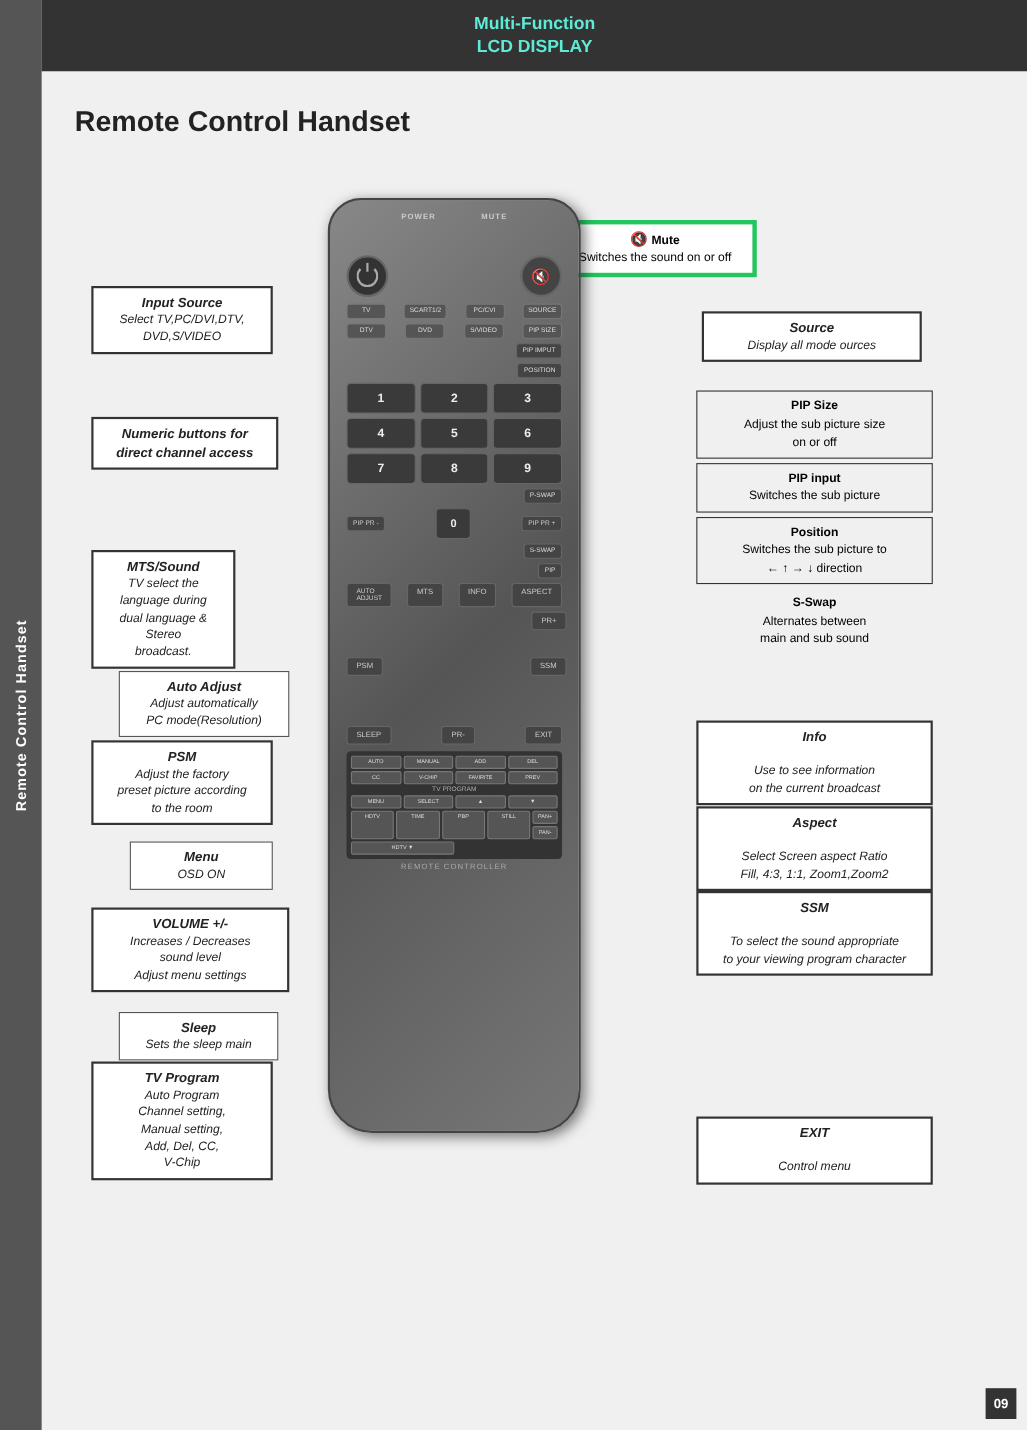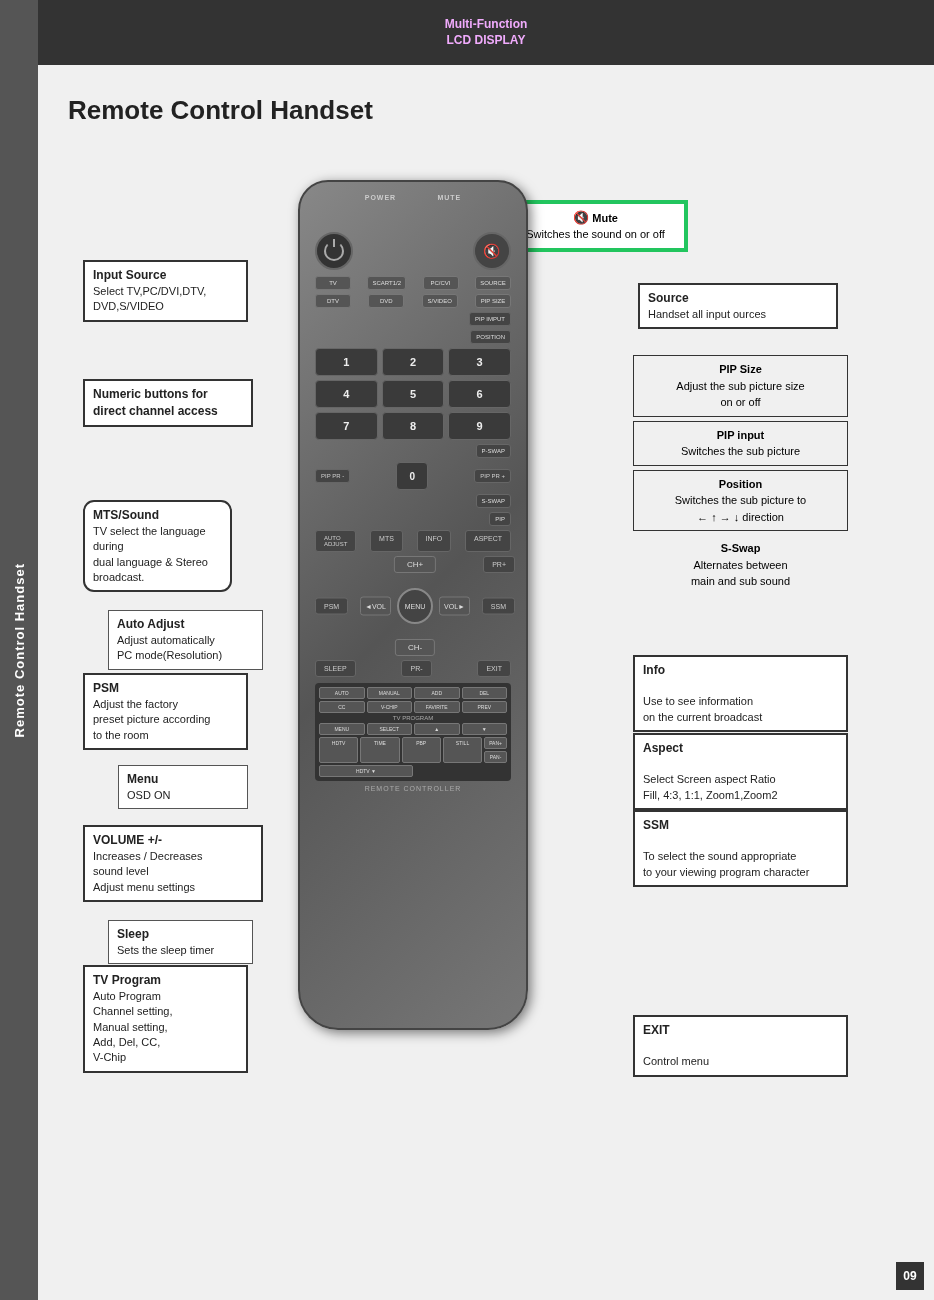--- a/index.html
+++ b/index.html
@@ -38,23 +38,23 @@
       position: absolute;
       top: 0; left: 38px;
       width: 896px;
       height: 65px;
       background: #333;
       display: flex;
       align-items: center;
       justify-content: center;
     }
     .header-text {
-      color: #f0abfc;
+      color: #5eead4;
       text-align: center;
-      font-size: 12px;
+      font-size: 16px;
       font-weight: bold;
       line-height: 1.3;
     }
 
     
     .main {
       position: absolute;
       top: 65px;
       left: 38px;
       width: 896px;
@@ -312,21 +312,23 @@
     }
 
     
     .callout {
       position: absolute;
       background: white;
       border: 1.5px solid #555;
       padding: 5px 8px;
       font-size: 11px;
       color: #222;
+      text-align: center;
       line-height: 1.4;
+      font-style: italic;
     }
     .callout.dark-border {
       border-color: #333;
       border-width: 2px;
     }
     .callout-title {
       font-weight: bold;
       font-size: 12px;
       display: block;
     }
@@ -378,21 +380,21 @@
   <div class="callout dark-border" style="top:195px; left:45px; width:165px;">
     <strong class="callout-title">Input  Source</strong>
     <span>Select  TV,PC/DVI,DTV,<br>DVD,S/VIDEO</span>
   </div>
 
   <div class="callout dark-border" style="top:290px; left:45px; width:170px;margin-top:24px;">
     <strong class="callout-title">Numeric buttons for<br>direct channel access</strong>
   </div>
 
 
-  <div class="callout dark-border" style="top:435px; left:45px; width:149px;border-radius:11px;">
+  <div class="callout dark-border" style="top:435px; left:45px; width:131px;">
     <strong class="callout-title">MTS/Sound</strong>
     <span>TV select the language during<br>dual language &amp; Stereo<br>broadcast.</span>
   </div>
 
   <div class="callout" style="top:545px; left:70px; width:155px;">
     <strong class="callout-title">Auto Adjust</strong>
     <span>Adjust automatically<br>PC mode(Resolution)</span>
   </div>
 
   <div class="callout dark-border" style="top:608px; left:45px; width:165px;">
@@ -405,31 +407,31 @@
     <span>OSD ON</span>
   </div>
 
   <div class="callout dark-border" style="top:760px; left:45px; width:180px;">
     <strong class="callout-title">VOLUME +/-</strong>
     <span>Increases / Decreases<br>sound level<br>Adjust menu settings</span>
   </div>
 
   <div class="callout" style="top:855px; left:70px; width:145px;">
     <strong class="callout-title">Sleep</strong>
-    <span>Sets the sleep timer</span>
+    <span>Sets the sleep main</span>
   </div>
 
   <div class="callout dark-border" style="top:900px; left:45px; width:165px;">
     <strong class="callout-title">TV Program</strong>
     <span>Auto Program<br>Channel setting,<br>Manual setting,<br>Add, Del, CC,<br>V-Chip</span>
   </div>
 
   <div class="callout dark-border" style="top:218px; left:600px; width:200px;">
     <strong class="callout-title">Source</strong>
-    <span>Handset all input ources</span>
+    <span>Display all mode ources</span>
   </div>
 
   <div style="position:absolute; top:290px; left:595px; width:215px; text-align:center; font-size:11px; line-height:1.5;">
     <div style="border:1.5px solid #333; padding:5px; margin-bottom:4px;">
       <strong>PIP Size</strong><br>
       <span>Adjust  the sub picture size<br>on or off</span>
     </div>
     <div style="border:1.5px solid #333; padding:5px; margin-bottom:4px;">
       <strong>PIP input</strong><br>
       <span>Switches the sub picture</span>
@@ -540,32 +542,20 @@
           <div class="btn-mts-info" style="font-size:6px;">AUTO<br>ADJUST</div>
           <div class="btn-mts-info">MTS</div>
           <div class="btn-mts-info">INFO</div>
           <div class="btn-mts-info">ASPECT</div>
         </div>
 
         <div style="position:relative; width:200px; height:100px; margin: 4px auto;">
           <div style="position:absolute; left:0; top:50%; transform:translateY(-50%);">
             <div class="btn-mts-info">PSM</div>
           </div>
-          <div style="position:absolute; left:45px; top:0; width:110px; height:100%;">
-
-            <div style="position:absolute; top:0; left:50%; transform:translateX(-50%); background:#555; border:1px solid #777; color:#ddd; font-size:8px; padding:3px 12px; border-radius:3px; cursor:pointer;">CH+</div>
-
-            <div style="position:absolute; top:50%; left:0; transform:translateY(-50%); background:#555; border:1px solid #777; color:#ddd; font-size:7px; padding:5px 4px; border-radius:3px; cursor:pointer;">◄VOL</div>
-
-            <div style="position:absolute; top:50%; left:50%; transform:translate(-50%,-50%); background:#444; border:2px solid #888; border-radius:50%; color:#ddd; font-size:7px; width:36px; height:36px; display:flex; align-items:center; justify-content:center; cursor:pointer;">MENU</div>
-
-            <div style="position:absolute; top:50%; right:0; transform:translateY(-50%); background:#555; border:1px solid #777; color:#ddd; font-size:7px; padding:5px 4px; border-radius:3px; cursor:pointer;">VOL►</div>
-
-            <div style="position:absolute; bottom:0; left:50%; transform:translateX(-50%); background:#555; border:1px solid #777; color:#ddd; font-size:8px; padding:3px 12px; border-radius:3px; cursor:pointer;">CH-</div>
-          </div>
           <div style="position:absolute; right:0; top:0;">
             <div class="btn-mts-info" style="margin-bottom:3px;">PR+</div>
           </div>
           <div style="position:absolute; right:0; top:50%; transform:translateY(-50%);">
             <div class="btn-mts-info">SSM</div>
           </div>
         </div>
 
         <div class="sleep-exit-row">
           <div class="btn-sleep-exit">SLEEP</div>

